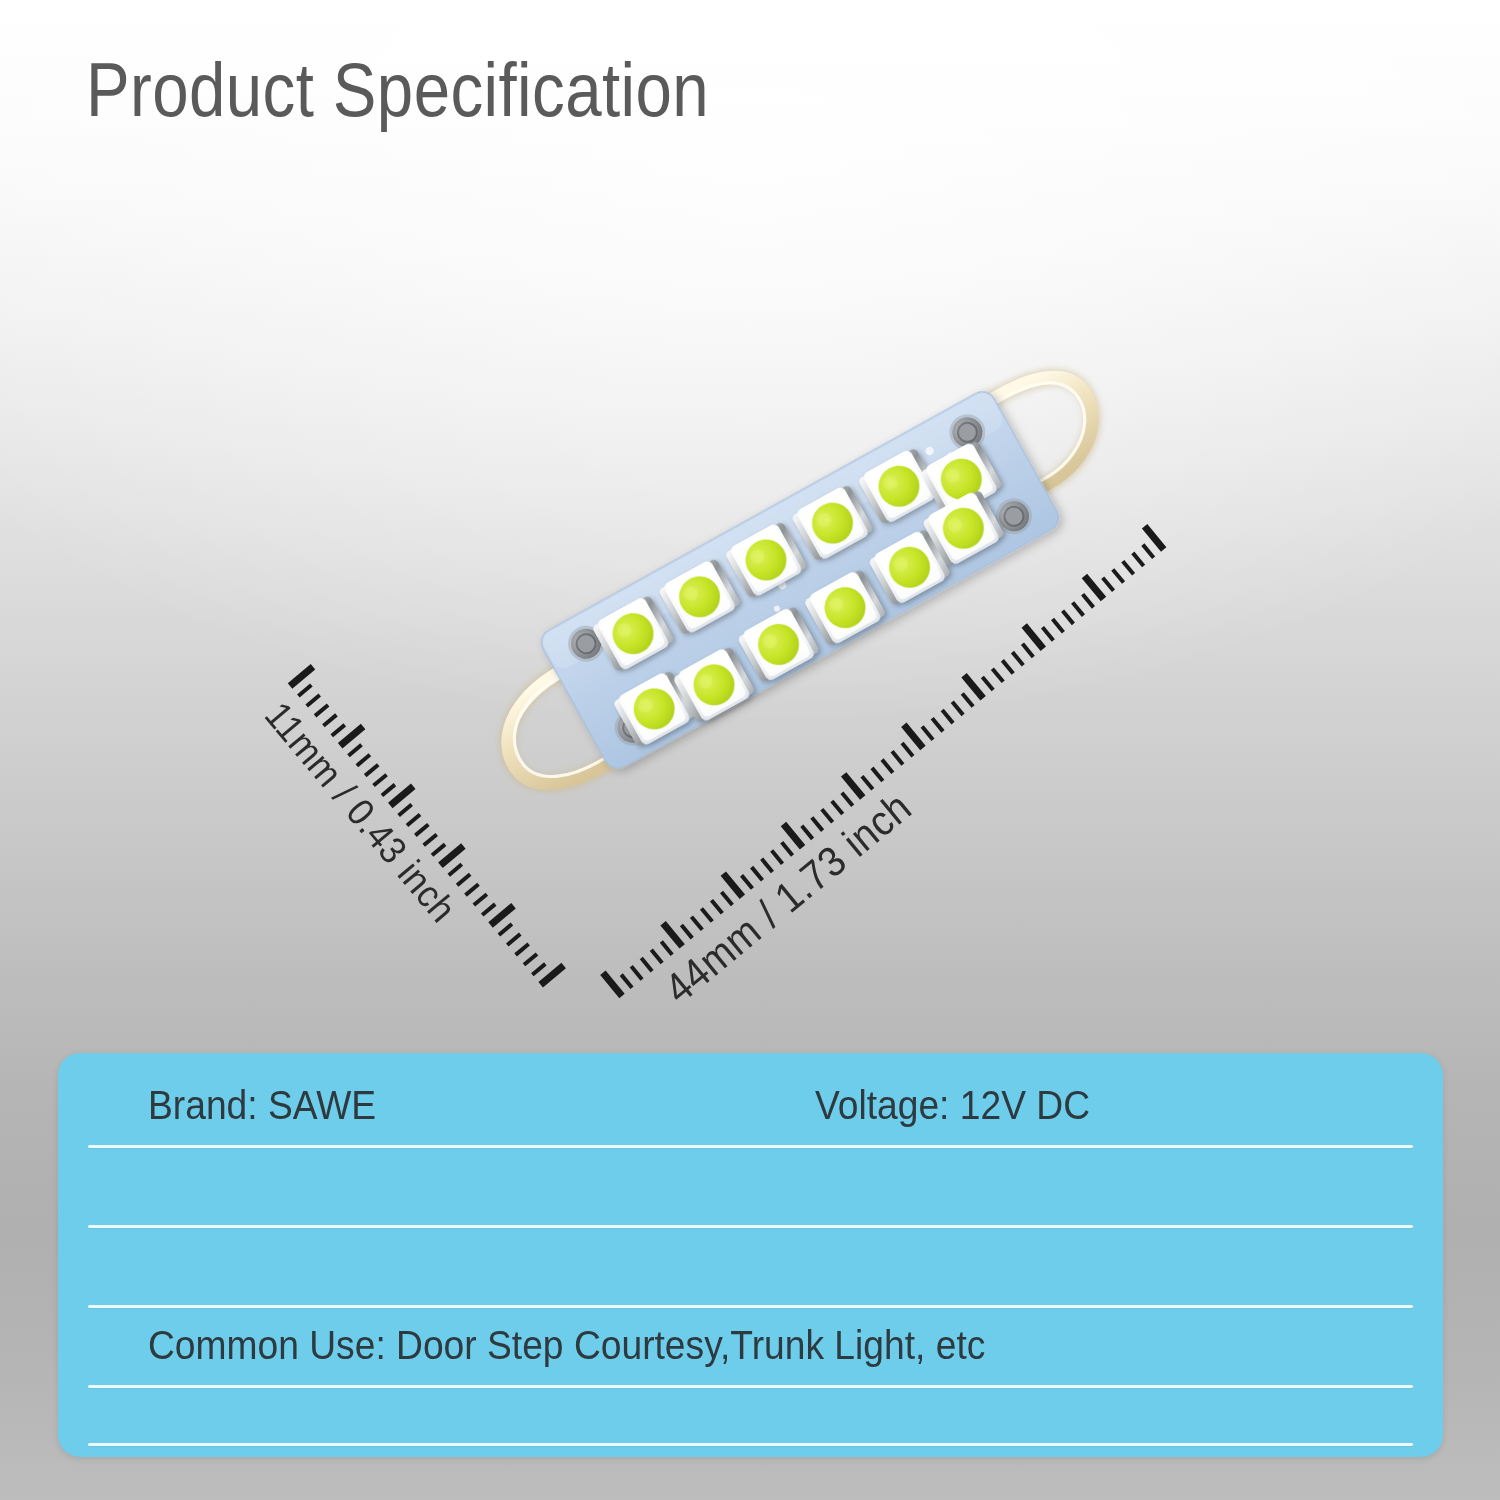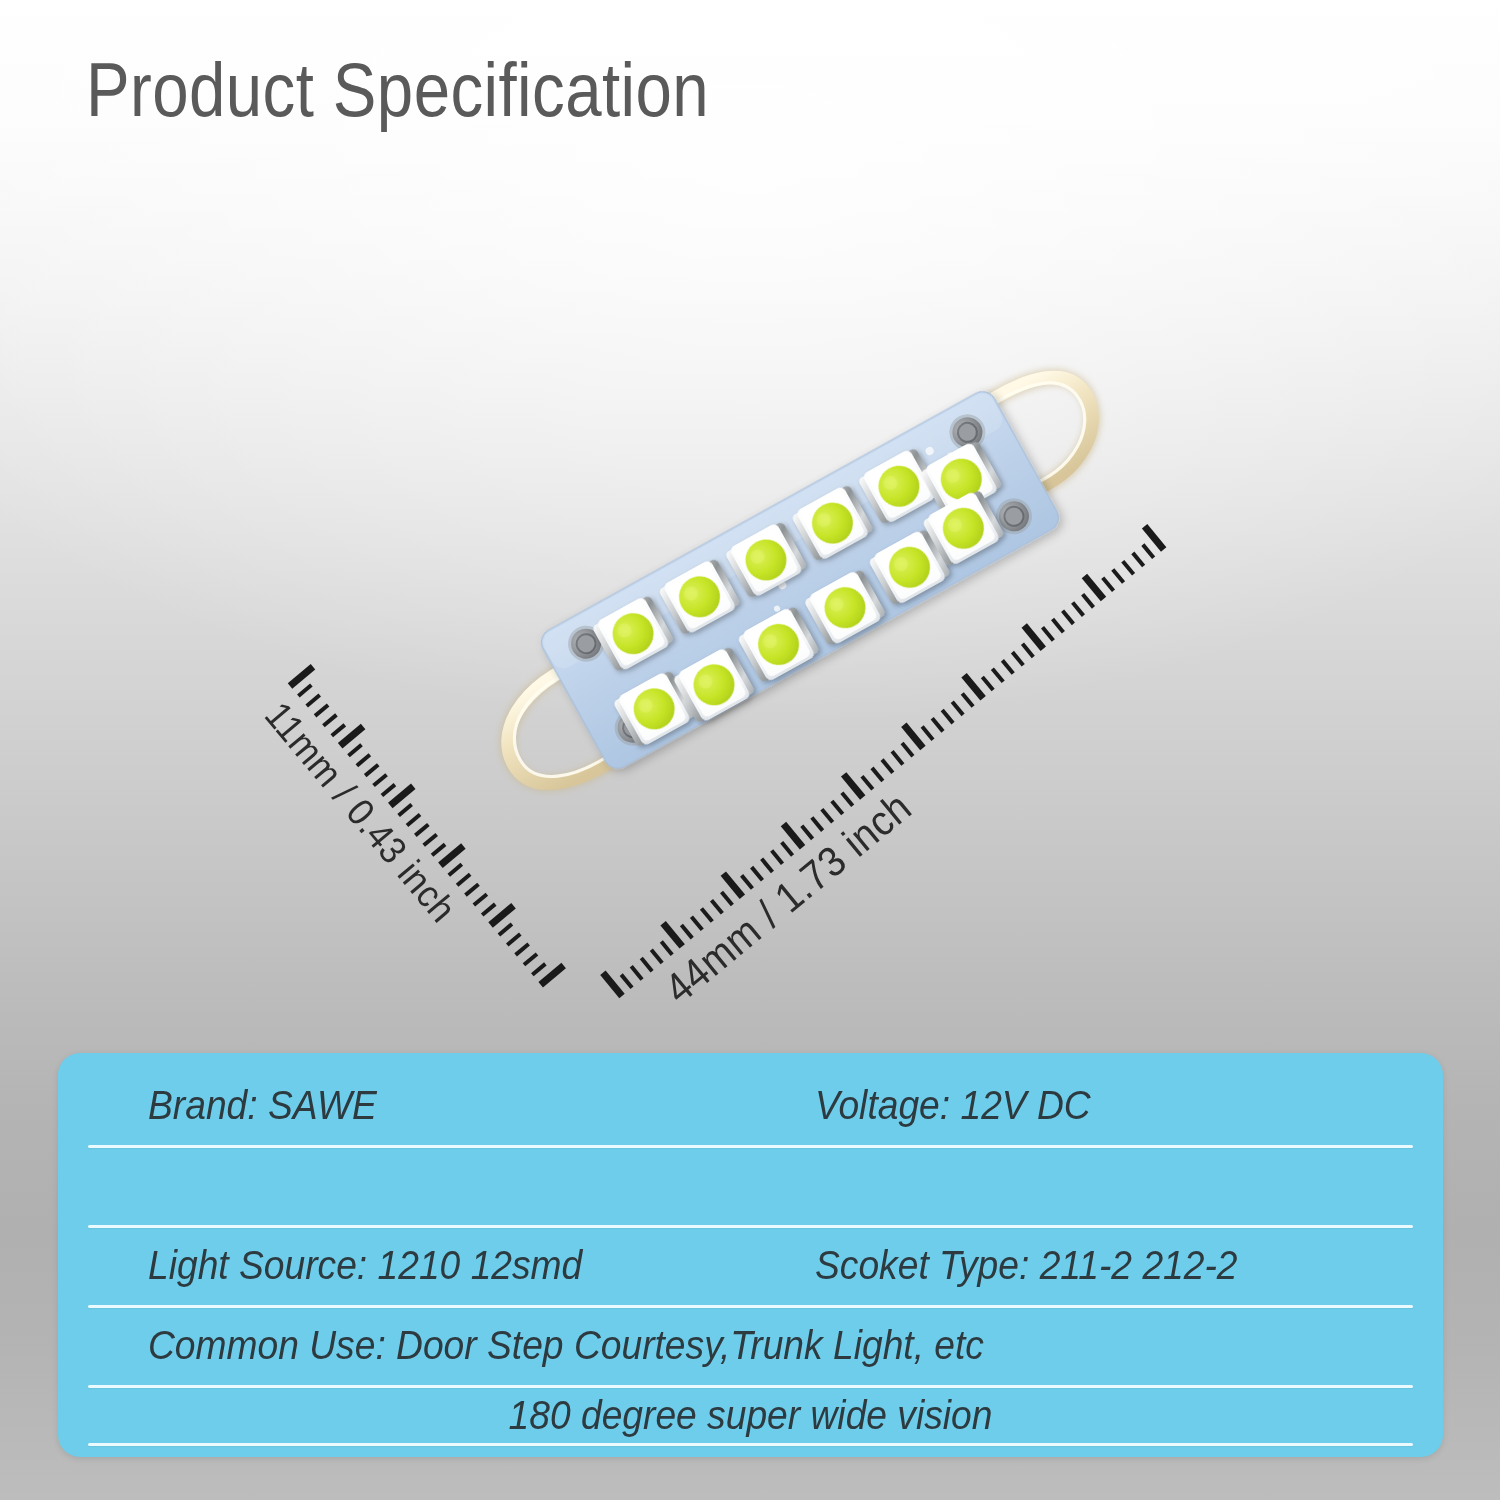--- a/index.html
+++ b/index.html
@@ -54,21 +54,20 @@
   .ruler{position:absolute;z-index:3;}
   .ruler svg{display:block;overflow:visible;}
 
   
   #spec{
     position:absolute;left:58px;top:1053px;width:1385px;height:404px;
     background:#6ecdeb;
     border-radius:22px;
     z-index:5;
     box-shadow:0 2px 6px rgba(0,0,0,.10);
-    font-style:italic;
   }
   .spec-row{
     position:absolute;left:0;right:0;height:72px;
   }
   .spec-line{
     position:absolute;left:30px;right:30px;height:3px;
     background:#eafaff;
     border-radius:2px;
     box-shadow:0 1px 1px rgba(0,0,0,.05);
   }
@@ -340,30 +339,23 @@
   <div id="spec">
 
     <div class="spec-row" style="top:16px;">
       <div class="cell left">Brand: SAWE</div>
       <div class="cell right">Voltage: 12V DC</div>
     </div>
     <div class="spec-line" style="top:92px;"></div>
 
     <div class="spec-line" style="top:172px;"></div>
 
-    <div class="spec-row" style="top:176px;">
-      <div class="cell left">Light Source: 1210 12smd</div>
-      <div class="cell right">Scoket Type: 211-2 212-2</div>
-    </div>
     <div class="spec-line" style="top:252px;"></div>
 
     <div class="spec-row" style="top:256px;">
       <div class="cell wide">Common Use: Door Step Courtesy,Trunk Light, etc</div>
     </div>
     <div class="spec-line" style="top:332px;"></div>
 
-    <div class="spec-row" style="top:326px;">
-      <div class="cell center">180 degree super wide vision</div>
-    </div>
     <div class="spec-line" style="top:390px;"></div>
 
   </div>
 </div>
 
 </body></html>

